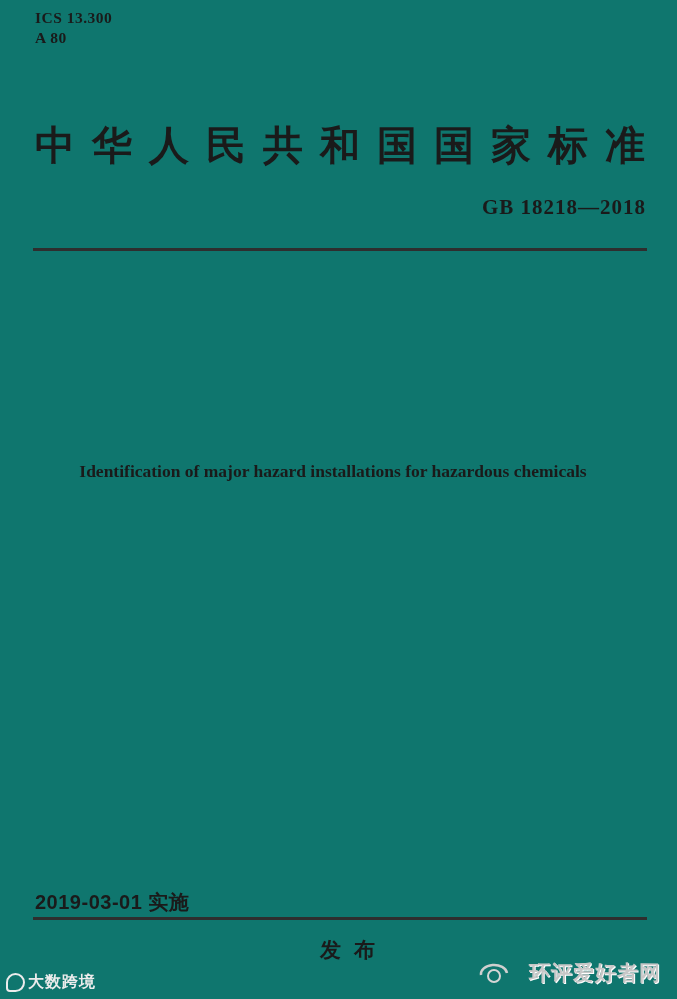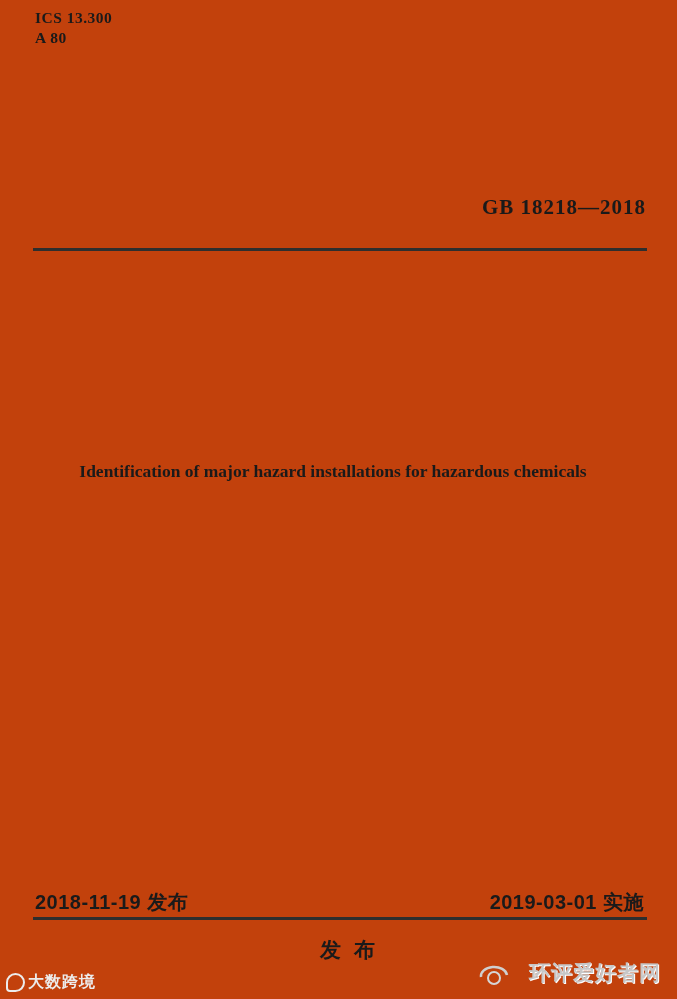--- a/index.html
+++ b/index.html
@@ -1,19 +1,19 @@
 <!DOCTYPE html>
 <html><head>
 <meta charset="utf-8">
 <style>
   html,body{margin:0;padding:0;background:#ffffff;}
   .page{
     position:relative;
     width:677px;height:999px;
-    background:#c2410c;
+    background:#0f766e;
     font-family:"Liberation Serif","DejaVu Serif",serif;
     color:#1a1a1a;
     overflow:hidden;
   }
   
   .ics-block{
     position:absolute;top:8px;left:35px;
     font-weight:bold;font-size:15.5px;line-height:1.3;
     letter-spacing:0.5px;
   }
@@ -72,49 +72,49 @@
     color:#ececec;
     font-family:"Liberation Sans","DejaVu Sans",sans-serif;
     font-weight:bold;font-size:16px;letter-spacing:1px;
   }
   .wm-left .wm-icon{
     width:15px;height:15px;border:2px solid #ececec;border-radius:50% 50% 50% 4px;
     display:inline-block;
   }
   .wm-right{
     position:absolute;right:16px;bottom:12px;
-    display:flex;align-items:flex-end;gap:18px;
+    display:flex;align-items:flex-start;gap:18px;
     color:#c7c7c7;
     font-family:"Liberation Sans","DejaVu Sans",sans-serif;
     font-weight:bold;font-size:21px;letter-spacing:1px;
     text-shadow:1px 1px 0 #ffffff;
   }
 </style>
 </head>
 <body>
 
 <div class="page">
 
   <div class="ics-block">
     <div>ICS 13.300</div>
     <div>A 80</div>
   </div>
 
 
+  <div class="heading">中华人民共和国国家标准</div>
 
   <div class="std-block">
     <div class="std-num">GB 18218—2018</div>
   </div>
 
   <div class="rule rule-top"></div>
 
   <div class="title-en">Identification of major hazard installations for hazardous chemicals</div>
 
   <div class="dates">
-    <span>2018-11-19 发布</span>
     <span>2019-03-01 实施</span>
   </div>
 
   <div class="rule rule-bottom"></div>
 
   <div class="publisher-row">
     <div class="publish-label">发布</div>
   </div>
 
   <div class="wm-left">

